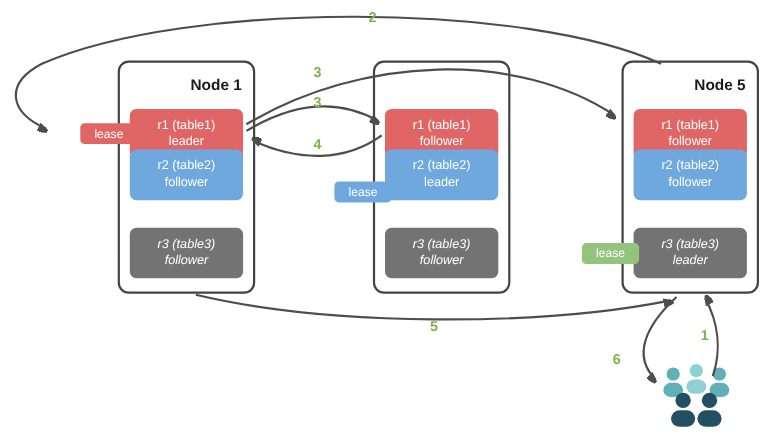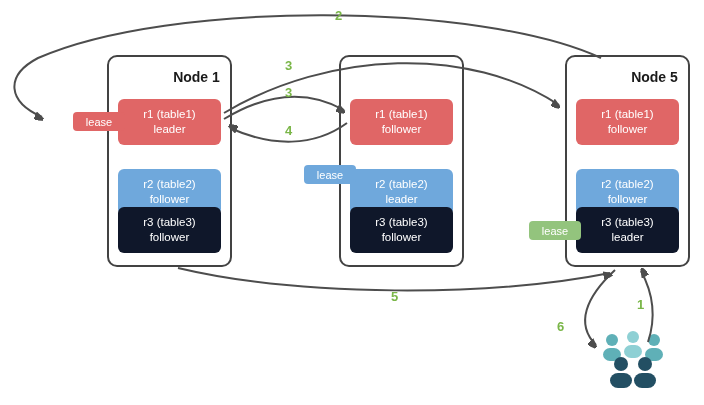--- a/index.html
+++ b/index.html
@@ -15,22 +15,22 @@
   .node-title{
     position:absolute;top:12px;left:0;width:100%;text-align:center;
     font-size:14px;font-weight:bold;color:#1a1a1a;margin-left:27px;
   }
   .replica{
     position:absolute;left:9px;width:103px;height:46px;border-radius:6px;
     display:flex;flex-direction:column;align-items:center;justify-content:center;
     color:#ffffff;font-size:11.5px;line-height:1.3;text-align:center;
   }
   .replica.r1{top:42px;background:#e06666;}
-  .replica.r2{top:112px;background:#6fa8dc;}
-  .replica.r3{top:150px;background:#0f172a;}
+  .replica.r2{top:79px;background:#6fa8dc;}
+  .replica.r3{top:150px;background:#737373;font-style:italic;}
   .lease{
     position:absolute;width:52px;height:19px;border-radius:4px;color:#ffffff;
     font-size:11px;display:flex;align-items:center;justify-content:center;z-index:3;margin-left:24px;
   }
   .lease.red{background:#e06666;}
   .lease.blue{background:#6fa8dc;}
   .lease.green{background:#93c47d;}
   .step{
     position:absolute;color:#7ab648;font-size:13px;font-weight:bold;z-index:6;
   }

